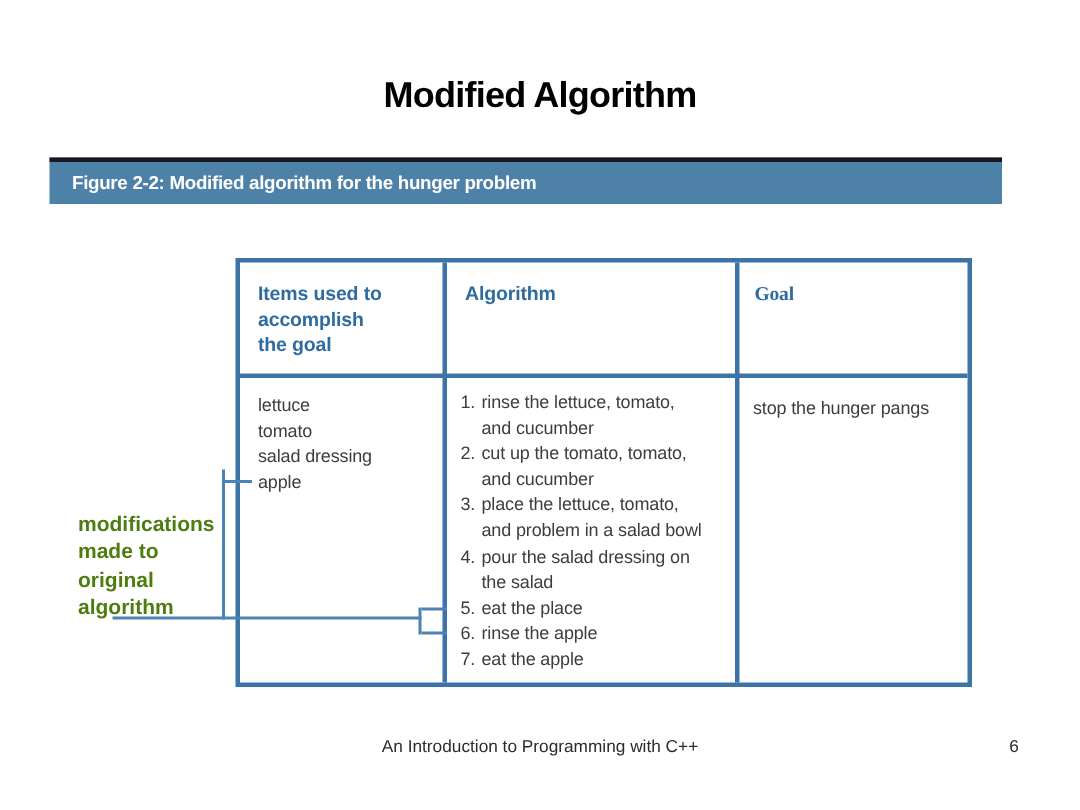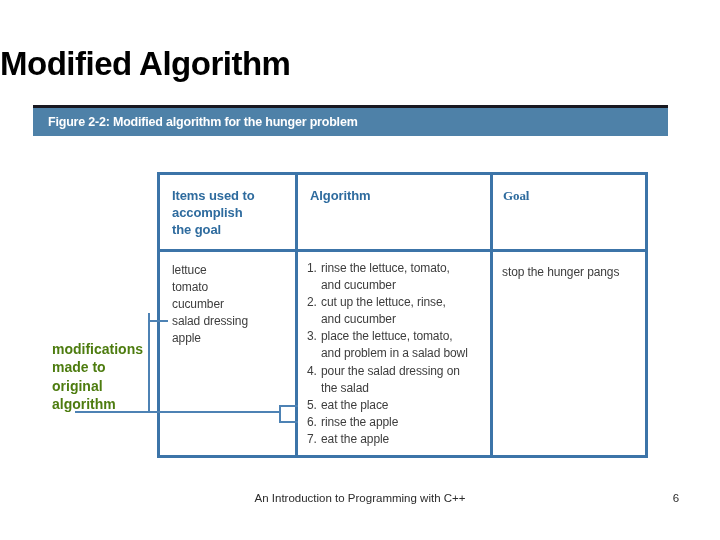--- a/index.html
+++ b/index.html
@@ -1,22 +1,22 @@
 <!DOCTYPE html>
 <html><head>
 <meta charset="utf-8">
 <style>
   html,body { margin:0; padding:0; background:#ffffff; }
   .slide {
     position:relative; width:720px; height:540px; background:#ffffff;
     font-family:"Liberation Sans", sans-serif; overflow:hidden;
   }
   .slide-title {
-    position:absolute; left:0; top:46px; width:720px; 
-    font-size:33px; font-weight:bold; color:#000000; letter-spacing:-0.5px;
+    position:absolute; left:0; top:46px; width:720px; text-align:center;
+    font-size:24px; font-weight:bold; color:#000000; letter-spacing:-0.5px;
     line-height:36px;
   }
   .figure-banner {
     position:absolute; left:33px; top:105px; width:635px; height:31px;
     background:#4e81a8; border-top:3px solid #181820; box-sizing:border-box;
   }
   .figure-banner .caption {
     position:absolute; left:15px; top:0; height:28px; line-height:28px;
     color:#ffffff; font-weight:bold; font-size:12.5px; letter-spacing:-0.2px;
     white-space:nowrap;
@@ -87,34 +87,33 @@
 
     <div class="th th1">Items used to
 accomplish
 the goal</div>
     <div class="th th2">Algorithm</div>
     <div class="th th3">Goal</div>
 
     <div class="items-list cell-text">
       <div>lettuce</div>
       <div>tomato</div>
-      <div>cucumber</div>
       <div>salad dressing</div>
       <div>apple</div>
     </div>
 
     <div class="steps-list cell-text">
       <div class="step-row">
         <span class="step-num">1.</span>
         <span class="step-text">rinse the lettuce, tomato,
 and cucumber</span>
       </div>
       <div class="step-row">
         <span class="step-num">2.</span>
-        <span class="step-text">cut up the lettuce, rinse,
+        <span class="step-text">cut up the tomato, tomato,
 and cucumber</span>
       </div>
       <div class="step-row">
         <span class="step-num">3.</span>
         <span class="step-text">place the lettuce, tomato,
 and problem in a salad bowl</span>
       </div>
       <div class="step-row">
         <span class="step-num">4.</span>
         <span class="step-text">pour the salad dressing on

